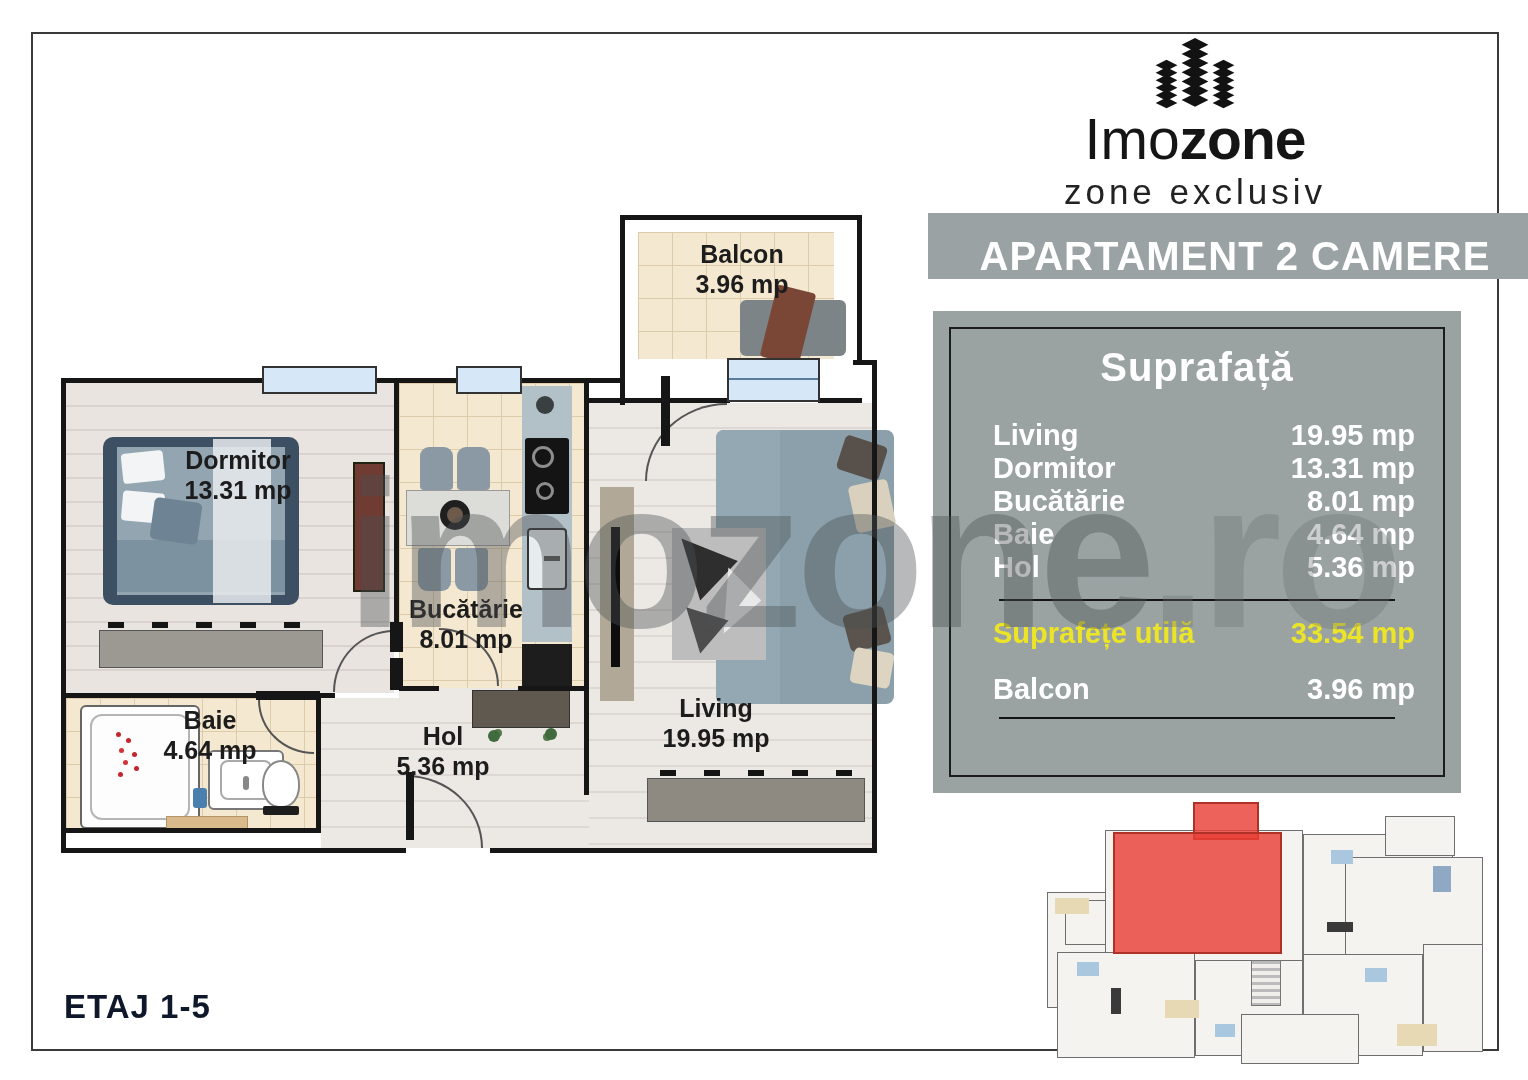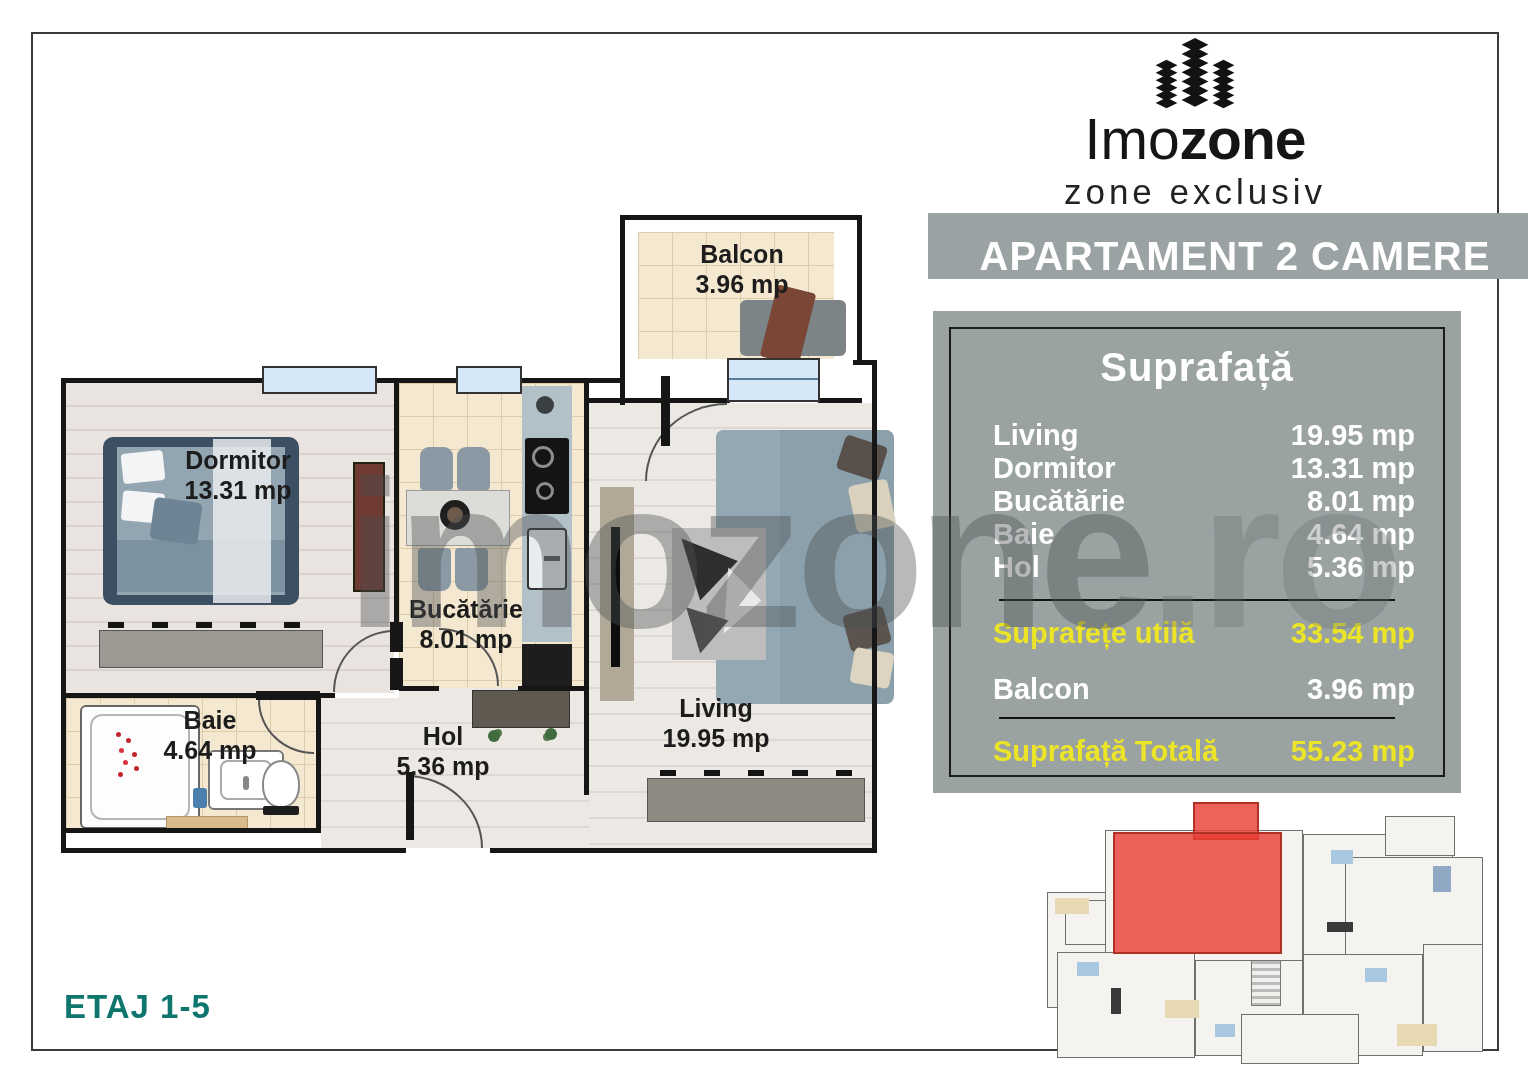--- a/index.html
+++ b/index.html
@@ -26,21 +26,21 @@
   #panel{left:933px;top:311px;width:528px;height:482px;background:#9aa3a2;}
   #panel .inner{position:absolute;left:16px;top:16px;right:16px;bottom:16px;border:2px solid #1c1c1c;}
   #panel h1{position:absolute;left:0;top:34px;width:100%;margin:0;text-align:center;
             color:#fff;font-size:40px;font-weight:700;letter-spacing:1px;}
   .prow{position:absolute;left:60px;right:46px;height:32px;display:flex;
         justify-content:space-between;color:#fff;font-weight:700;font-size:29px;line-height:32px;}
   .prow.yellow{color:#ece427;}
   .pline{position:absolute;left:66px;width:396px;height:0;border-top:2px solid #141414;}
 
   
-  #etaj{left:64px;top:988px;font-size:33px;font-weight:700;color:#0f766e;letter-spacing:1px;}
+  #etaj{left:64px;top:988px;font-size:33px;font-weight:700;color:#0f172a;letter-spacing:1px;}
 
   
   #watermark{left:346px;top:434px;font-size:210px;font-weight:700;letter-spacing:-7px;
              color:rgba(74,79,82,0.40);z-index:60;pointer-events:none;white-space:nowrap;}
   #watermark .suf{color:rgba(105,110,113,0.34);}
 
   
   .wall{background:#161616;z-index:30;}
   .window{background:#d6e8f8;border:2px solid #333;z-index:35;box-sizing:border-box;}
   .room-label{z-index:40;text-align:center;color:#1c1c1c;font-weight:700;font-size:25px;
@@ -132,24 +132,20 @@
     <div class="pline" style="top:288px"></div>
     <div class="prow yellow" style="top:306px">
         <span>Suprafețe utilă</span>
         <span>33.54 mp</span>
       </div>
     <div class="prow" style="top:362px">
         <span>Balcon</span>
         <span>3.96 mp</span>
       </div>
     <div class="pline" style="top:406px"></div>
-    <div class="prow yellow" style="top:424px">
-        <span>Suprafață Totală</span>
-        <span>55.23 mp</span>
-      </div>
   </div>
 
   <div class="abs" id="plan" style="left:0;top:0;width:1528px;height:1080px">
 
     <div class="abs floor tiles" style="left:638px;top:232px;width:196px;height:127px"></div>
     <div class="abs floor planks" style="left:66px;top:383px;width:328px;height:310px"></div>
     <div class="abs floor tiles" style="left:399px;top:383px;width:185px;height:305px"></div>
     <div class="abs floor planks-light" style="left:589px;top:403px;width:283px;height:445px"></div>
     <div class="abs floor planks-light" style="left:321px;top:698px;width:268px;height:150px"></div>
     <div class="abs floor planks-light" style="left:399px;top:688px;width:185px;height:14px"></div>

